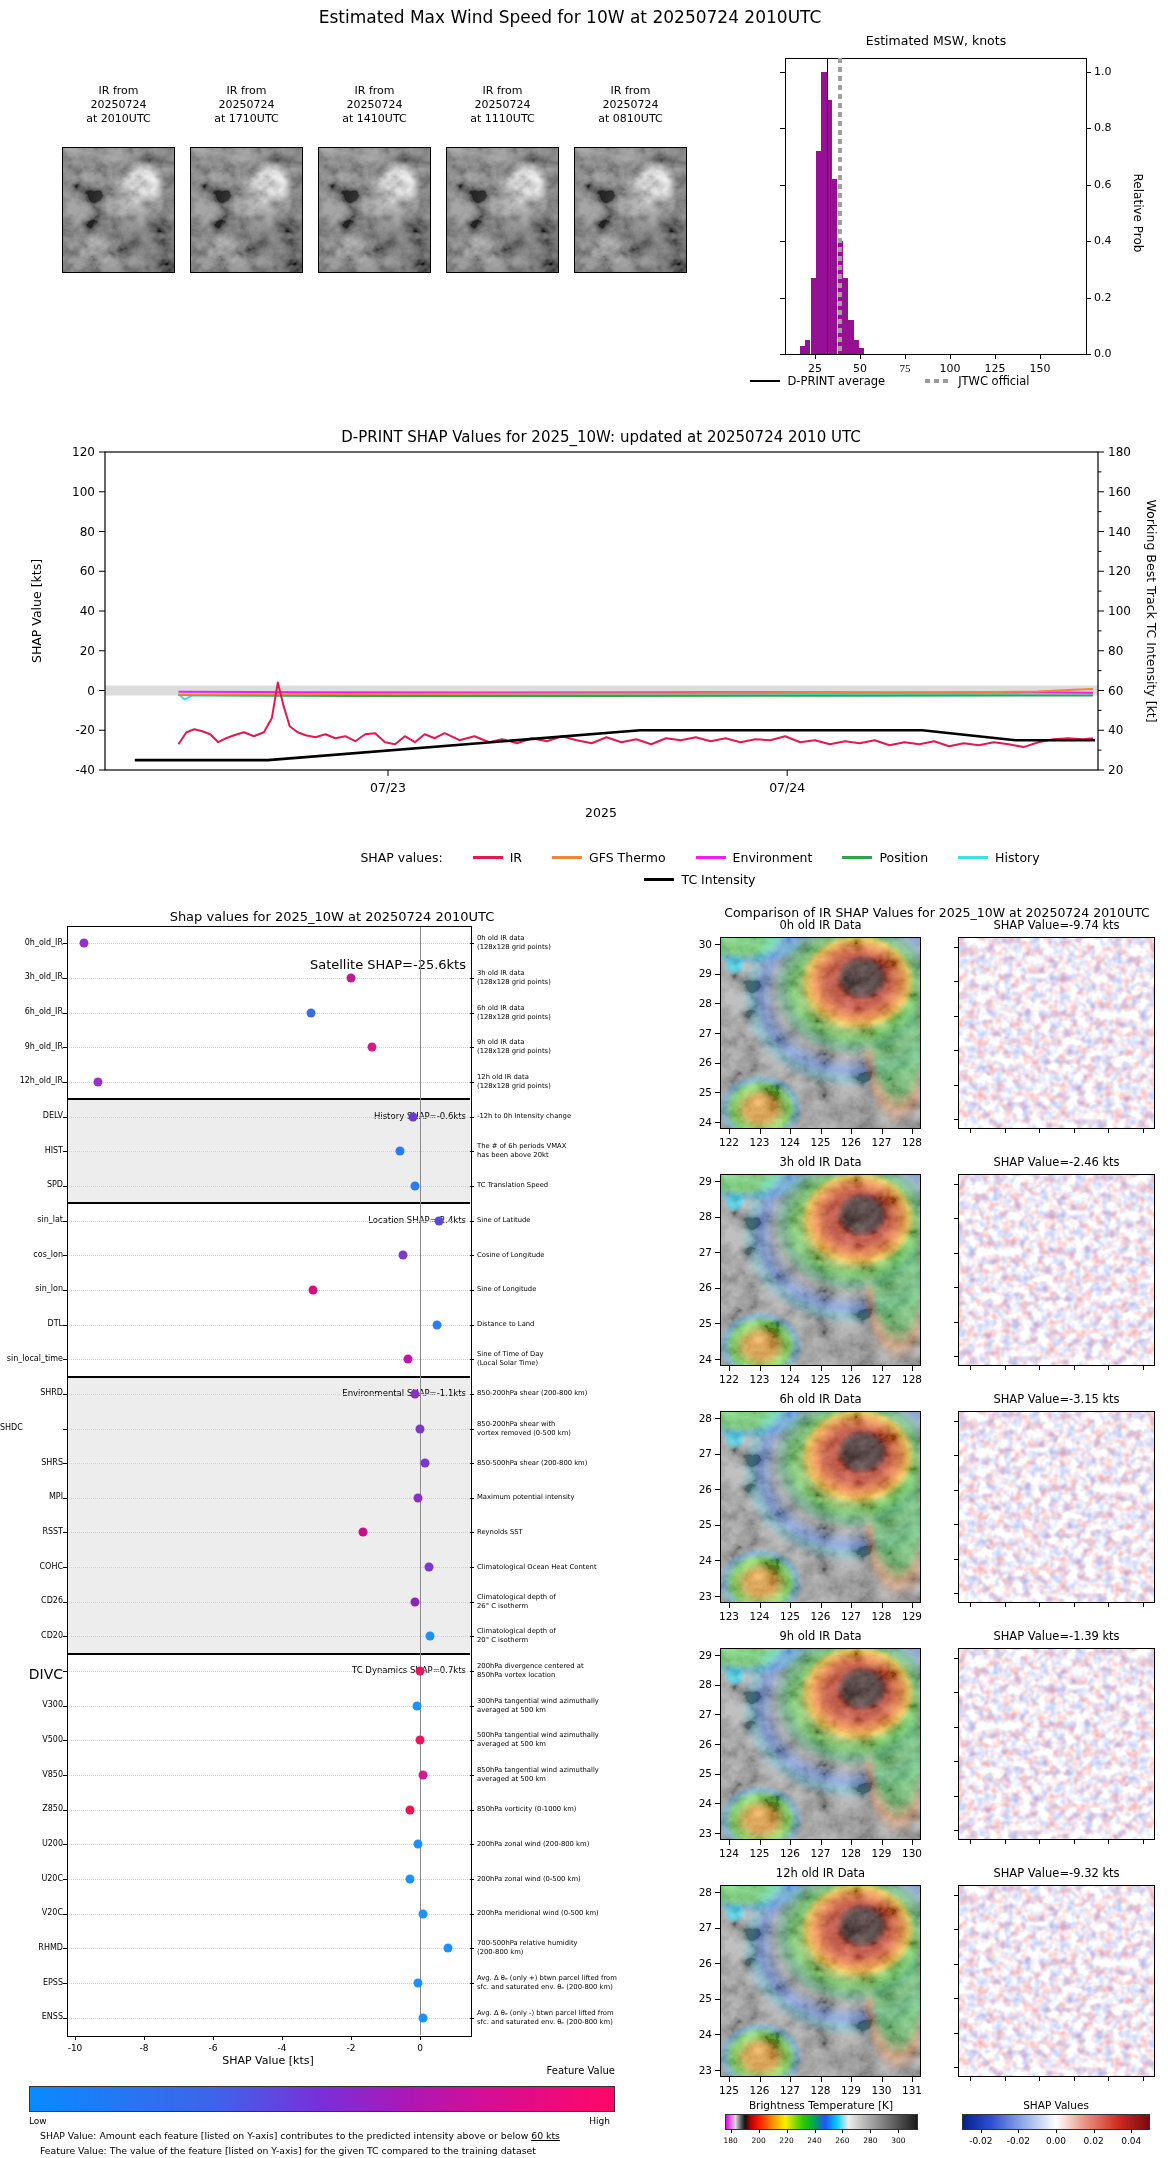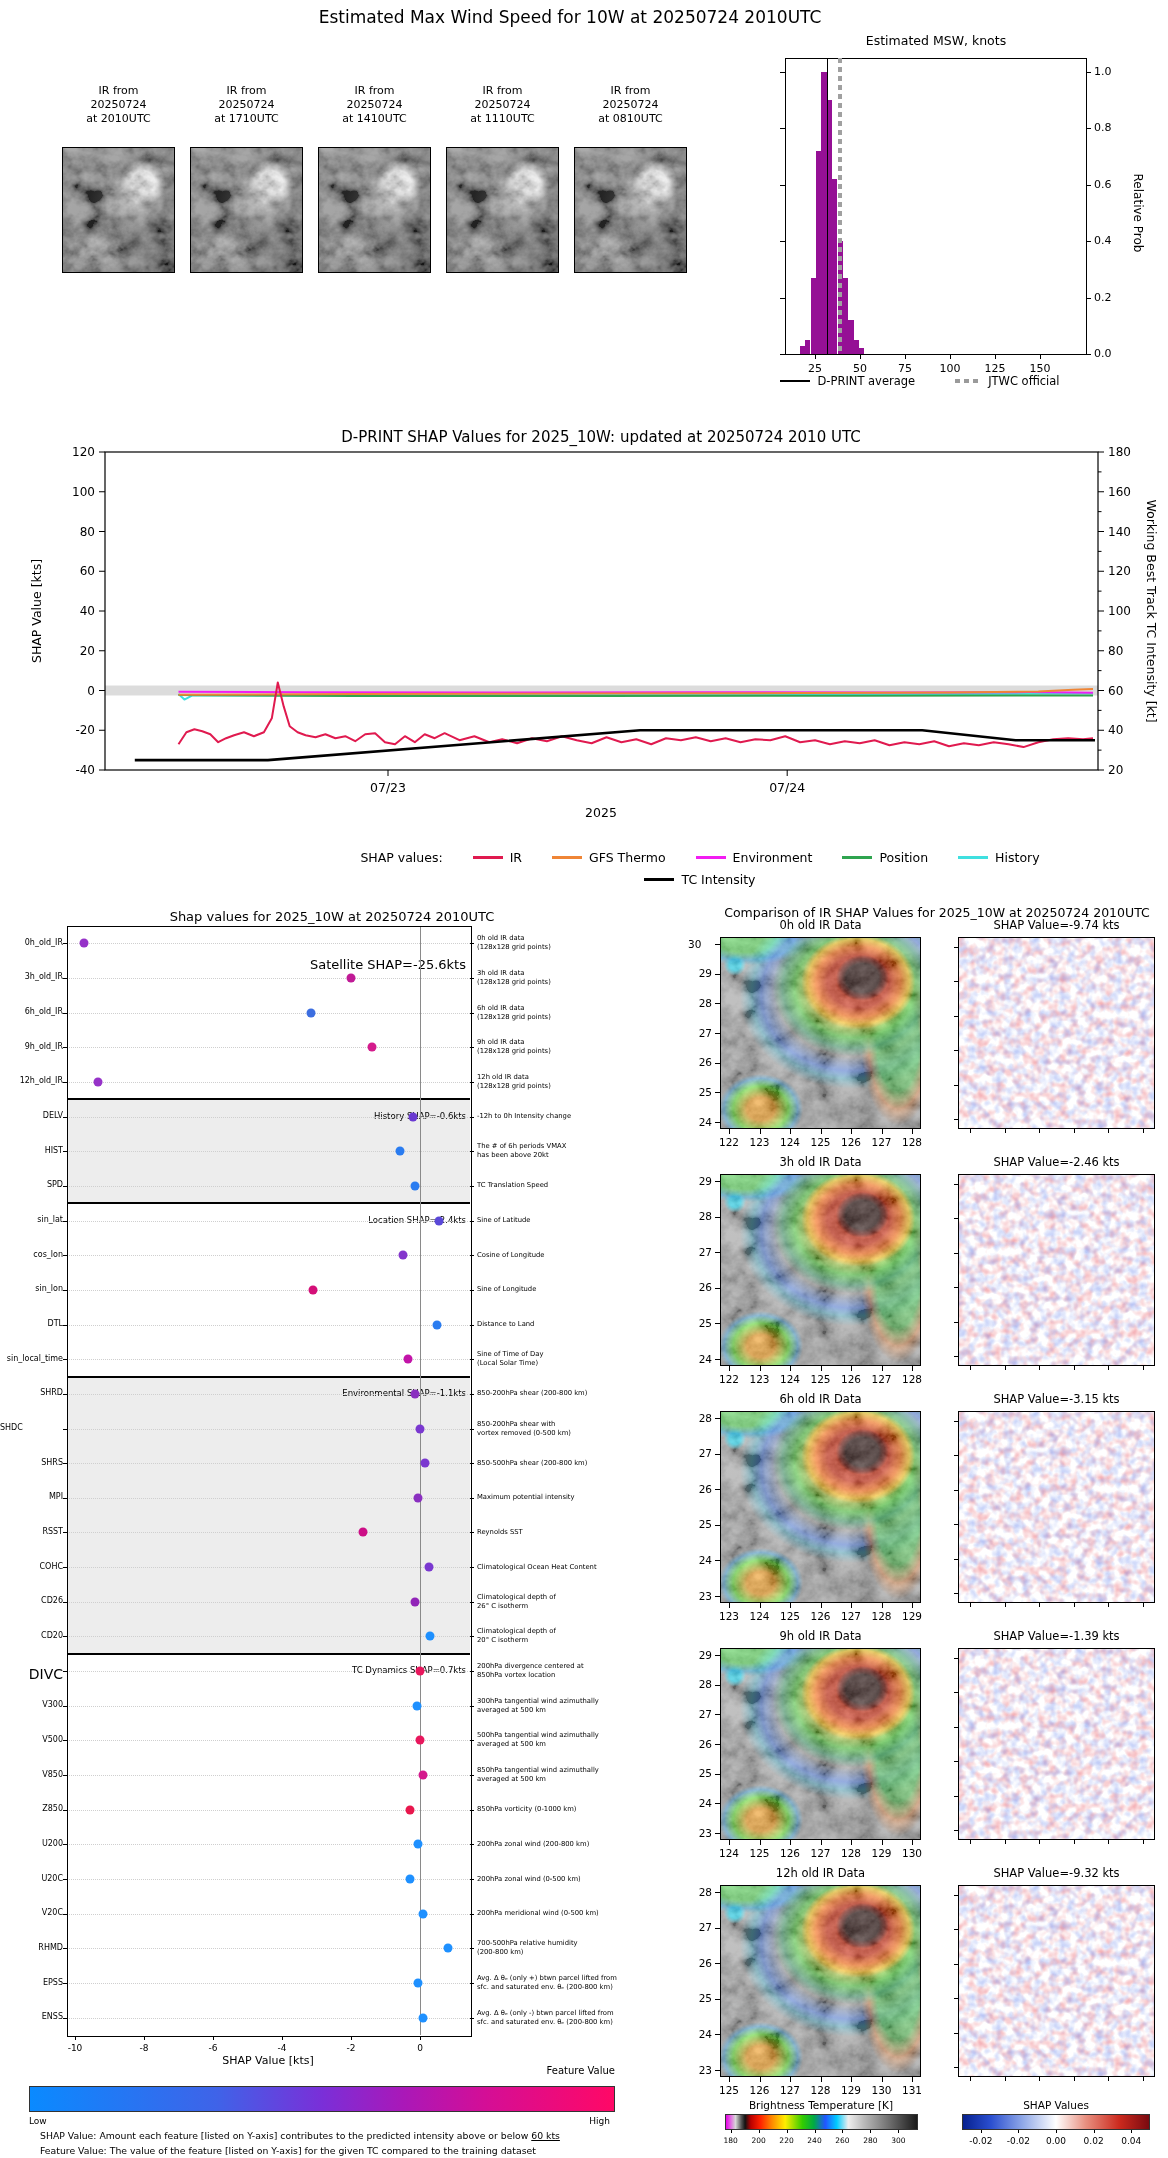--- a/index.html
+++ b/index.html
@@ -150,30 +150,30 @@
       <div class="tickmark" style="left: 1086px; top: 297.6px; width: 5px; height: 1px;"></div>
       <div class="txt" style="left: 1094px; top: 290.6px; font-size: 11px;">0.2</div>
       <div class="tickmark" style="left: 780px; top: 354px; width: 5px; height: 1px;"></div>
       <div class="tickmark" style="left: 1086px; top: 354px; width: 5px; height: 1px;"></div>
       <div class="txt" style="left: 1094px; top: 347px; font-size: 11px;">0.0</div>
       <div class="tickmark" style="left: 815px; top: 354px; width: 1px; height: 5px;"></div>
       <div class="txt" style="left: 815px; top: 362px; font-size: 11px; transform: translateX(-50%);">25</div>
       <div class="tickmark" style="left: 860px; top: 354px; width: 1px; height: 5px;"></div>
       <div class="txt" style="left: 860px; top: 362px; font-size: 11px; transform: translateX(-50%);">50</div>
       <div class="tickmark" style="left: 905px; top: 354px; width: 1px; height: 5px;"></div>
-      <div class="txt" style="left: 905px; top: 362px; font-size: 11px; transform: translateX(-50%);">75</div>
+      <div class="txt" style="left: 905px; top: 362px; font-size: 11px; transform: translateX(-50%); font-family: Liberation Serif, serif;">75</div>
       <div class="tickmark" style="left: 950px; top: 354px; width: 1px; height: 5px;"></div>
       <div class="txt" style="left: 950px; top: 362px; font-size: 11px; transform: translateX(-50%);">100</div>
       <div class="tickmark" style="left: 995px; top: 354px; width: 1px; height: 5px;"></div>
       <div class="txt" style="left: 995px; top: 362px; font-size: 11px; transform: translateX(-50%);">125</div>
       <div class="tickmark" style="left: 1040px; top: 354px; width: 1px; height: 5px;"></div>
       <div class="txt" style="left: 1040px; top: 362px; font-size: 11px; transform: translateX(-50%);">150</div>
     </div>
   <div class="vlabr" style="left:1138px;top:213px;font-size:12px">Relative Prob</div>
-  <div class="leg-row" id="hist-legend" style="left:690px;top:374px;width:460px;gap:40px">
+  <div class="leg-row" id="hist-legend" style="left:660px;top:374px;width:460px;gap:40px">
       <div class="leg-item" style="font-size: 11.5px;">
         <div class="sw" style="background: rgb(0, 0, 0); height: 2px;"></div>
         <div>D-PRINT average</div>
       </div>
       <div class="leg-item" style="font-size: 11.5px;">
         <div class="sw" style="background: repeating-linear-gradient(90deg, rgb(154, 154, 154) 0px, rgb(154, 154, 154) 5px, rgba(0, 0, 0, 0) 5px, rgba(0, 0, 0, 0) 9px); height: 4px; width: 26px;"></div>
         <div>JTWC official</div>
       </div>
     </div>
 
@@ -582,21 +582,21 @@
   <div class="ctitle" style="left:937px;top:912px;font-size:12.5px">Comparison of IR SHAP Values for 2025_10W at 20250724 2010UTC</div>
   <div id="comparison">
       <div class="ctitle" style="left: 820.5px; top: 925px; font-size: 11.5px;">0h old IR Data</div>
       <div class="ctitle" style="left: 1056.5px; top: 925px; font-size: 11.5px;">SHAP Value=-9.74 kts</div>
       <div class="irmap" style="left: 720px; top: 937px; width: 201px; height: 192px;">
         <svg class="noisefill" width="100%" height="100%">
           <rect width="100%" height="100%" filter="url(#fGray)" opacity="0.38"></rect>
         </svg>
       </div>
       <div class="tickmark" style="left: 715px; top: 944px; width: 5px; height: 1px;"></div>
-      <div class="txt" style="left: 688px; top: 937.5px; width: 24px; font-size: 10.5px;">30</div>
+      <div class="txt" style="left: 688px; top: 937.5px; width: 24px; text-align: right; font-size: 10.5px;">30</div>
       <div class="tickmark" style="left: 715px; top: 973.667px; width: 5px; height: 1px;"></div>
       <div class="txt" style="left: 688px; top: 967.167px; width: 24px; text-align: right; font-size: 10.5px;">29</div>
       <div class="tickmark" style="left: 715px; top: 1003.33px; width: 5px; height: 1px;"></div>
       <div class="txt" style="left: 688px; top: 996.833px; width: 24px; text-align: right; font-size: 10.5px;">28</div>
       <div class="tickmark" style="left: 715px; top: 1033px; width: 5px; height: 1px;"></div>
       <div class="txt" style="left: 688px; top: 1026.5px; width: 24px; text-align: right; font-size: 10.5px;">27</div>
       <div class="tickmark" style="left: 715px; top: 1062.67px; width: 5px; height: 1px;"></div>
       <div class="txt" style="left: 688px; top: 1056.17px; width: 24px; text-align: right; font-size: 10.5px;">26</div>
       <div class="tickmark" style="left: 715px; top: 1092.33px; width: 5px; height: 1px;"></div>
       <div class="txt" style="left: 688px; top: 1085.83px; width: 24px; text-align: right; font-size: 10.5px;">25</div>

